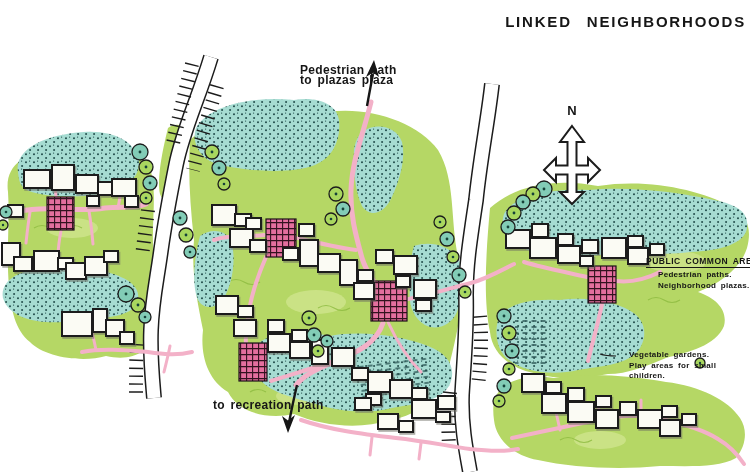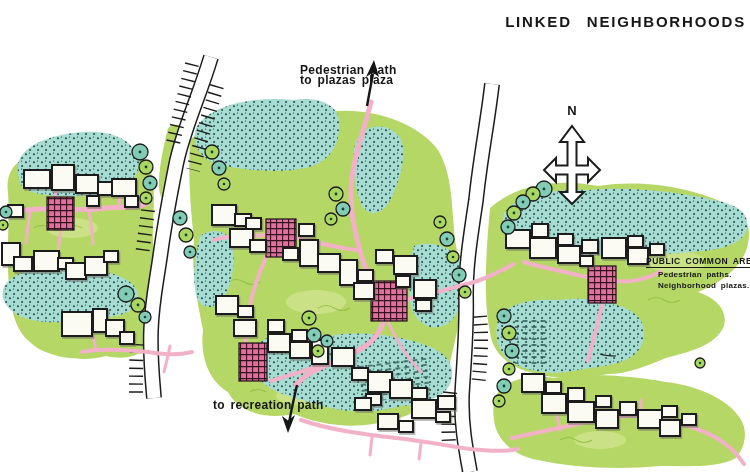--- a/index.html
+++ b/index.html
@@ -353,17 +353,22 @@
 
 <div class="t" style="left:646px; top:250px;">
   <span class="legendHead">PUBLIC COMMON AREA</span>
   <div class="legendItems">
     <div>Pedestrian paths.</div>
     <div>Neighborhood plazas.</div>
   </div>
 </div>
 
 <div class="t" style="left:617px; top:348px;">
+  <div class="legendItems">
+    <div>Vegetable gardens.</div>
+    <div>Play areas for small</div>
+    <div>children.</div>
+  </div>
 </div>
 
 <div class="t lbl" style="left:213px; top:400px;">to recreation path</div>
 
 </div>
 
 </body></html>

